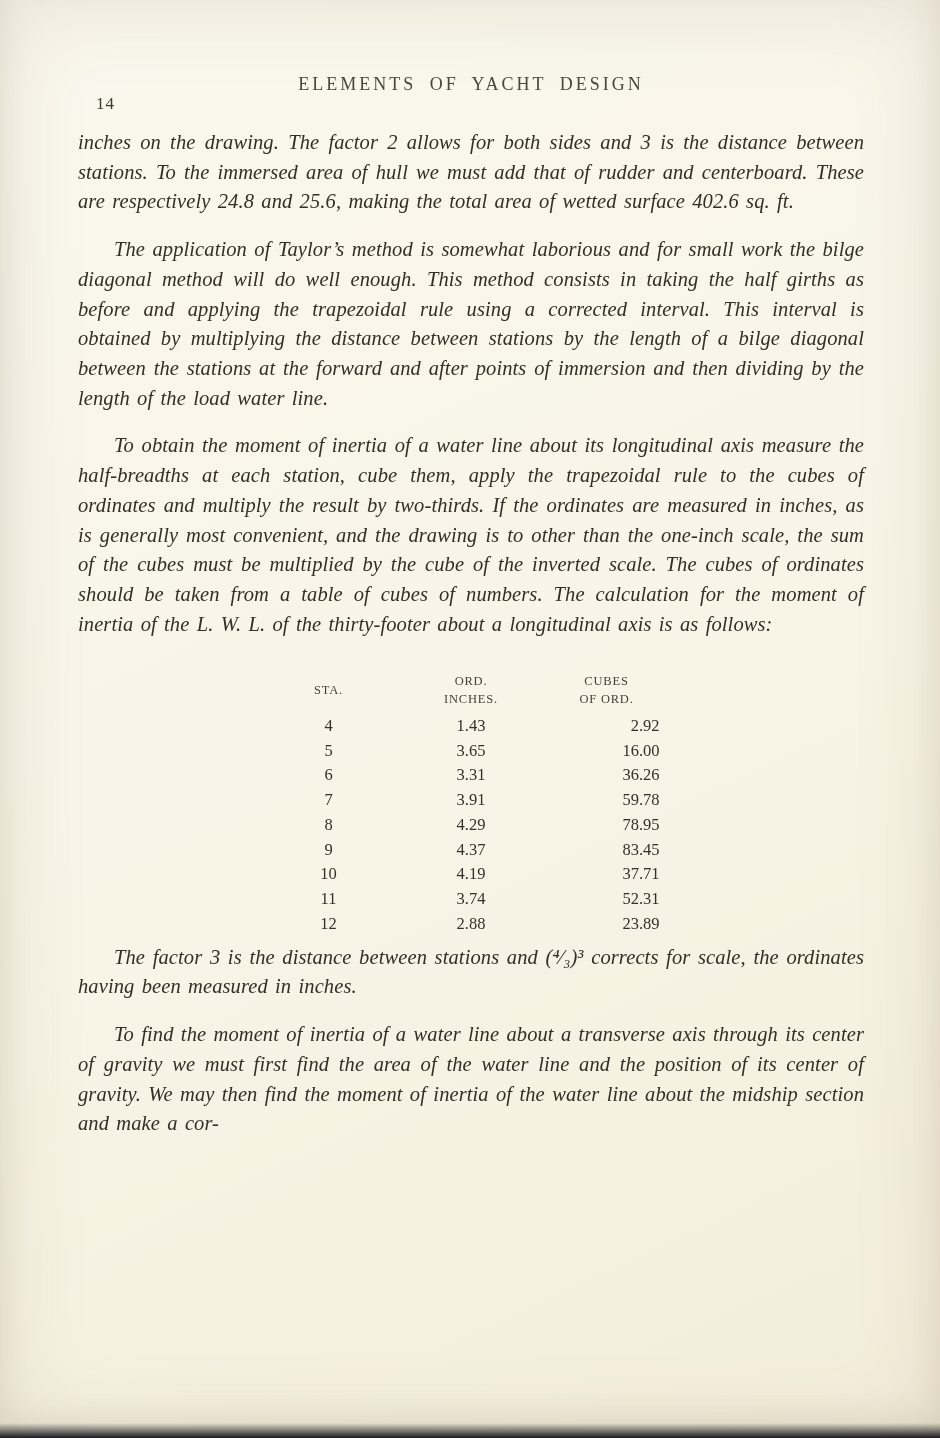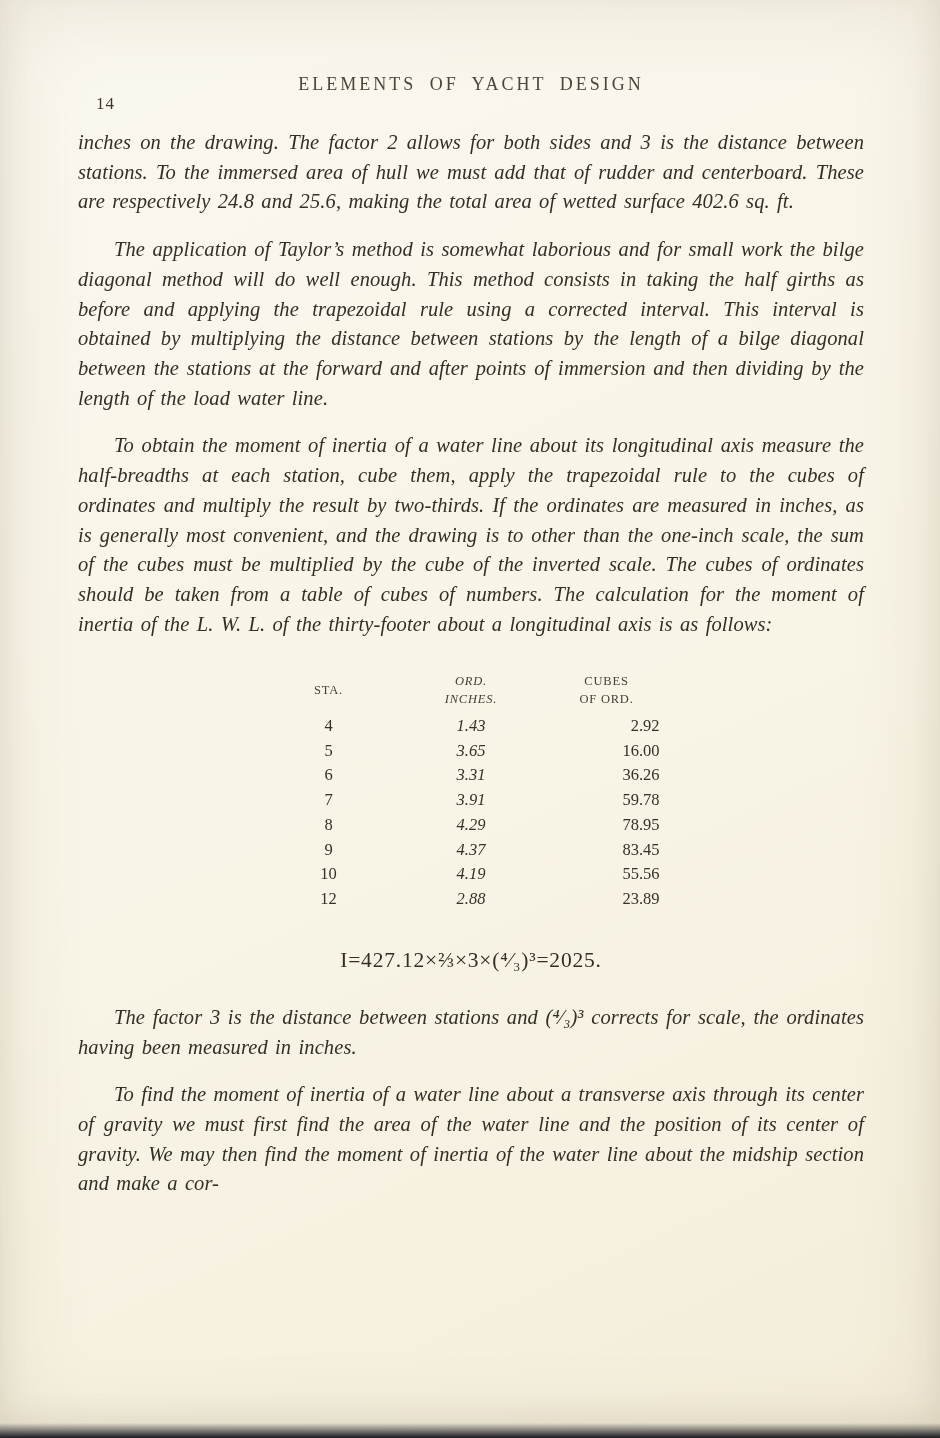--- a/index.html
+++ b/index.html
@@ -65,21 +65,21 @@
     vertical-align:middle;
     padding:2px 0 6px 0;
   }
   .ord-table th span { display:block; text-align:center; line-height:1.45; }
   .ord-table td {
     font-size:16.5px;
     line-height:1.38;
     padding:1px 0;
   }
   .col-sta   { width:120px; text-align:center; }
-  .col-ord   { width:165px; text-align:center;font-style:italic; }
+  .col-ord   { width:165px; text-align:center; }
   .col-cubes { width:120px; text-align:right; padding-right:14px !important; }
   .total-row td { padding-top:7px; }
   .total-cell {
     border-top:1.5px solid #4a443a;
     font-size:17px;
   }
 
   .formula {
     text-align:center;
     font-size:21.5px;
@@ -152,29 +152,33 @@
         <td class="col-cubes">78.95</td>
       </tr>
       <tr>
         <td class="col-sta">9</td>
         <td class="col-ord">4.37</td>
         <td class="col-cubes">83.45</td>
       </tr>
       <tr>
         <td class="col-sta">10</td>
         <td class="col-ord">4.19</td>
-        <td class="col-cubes">55.56</td>
+        <td class="col-cubes">37.71</td>
+      </tr>
+      <tr>
+        <td class="col-sta">11</td>
+        <td class="col-ord">3.74</td>
+        <td class="col-cubes">52.31</td>
       </tr>
       <tr>
         <td class="col-sta">12</td>
         <td class="col-ord">2.88</td>
         <td class="col-cubes">23.89</td>
       </tr>
     </tbody>
   </table>
 
-  <div class="formula">I=427.12×⅔×3×(⁴⁄₃)³=2025.</div>
 
   <p class="body-text indent">The factor 3 is the distance between stations and  (⁴⁄₃)³  corrects for scale, the ordinates having been measured in inches.</p>
   <p class="body-text indent">To find the moment of inertia of a water line about a transverse axis through its center of gravity we must first find the area of the water line and the position of its center of gravity.  We may then find the moment of inertia of the water line about the midship section and make a cor-</p>
 
   <div class="page-edge-bottom"></div>
 </div>
 
 </body></html>

